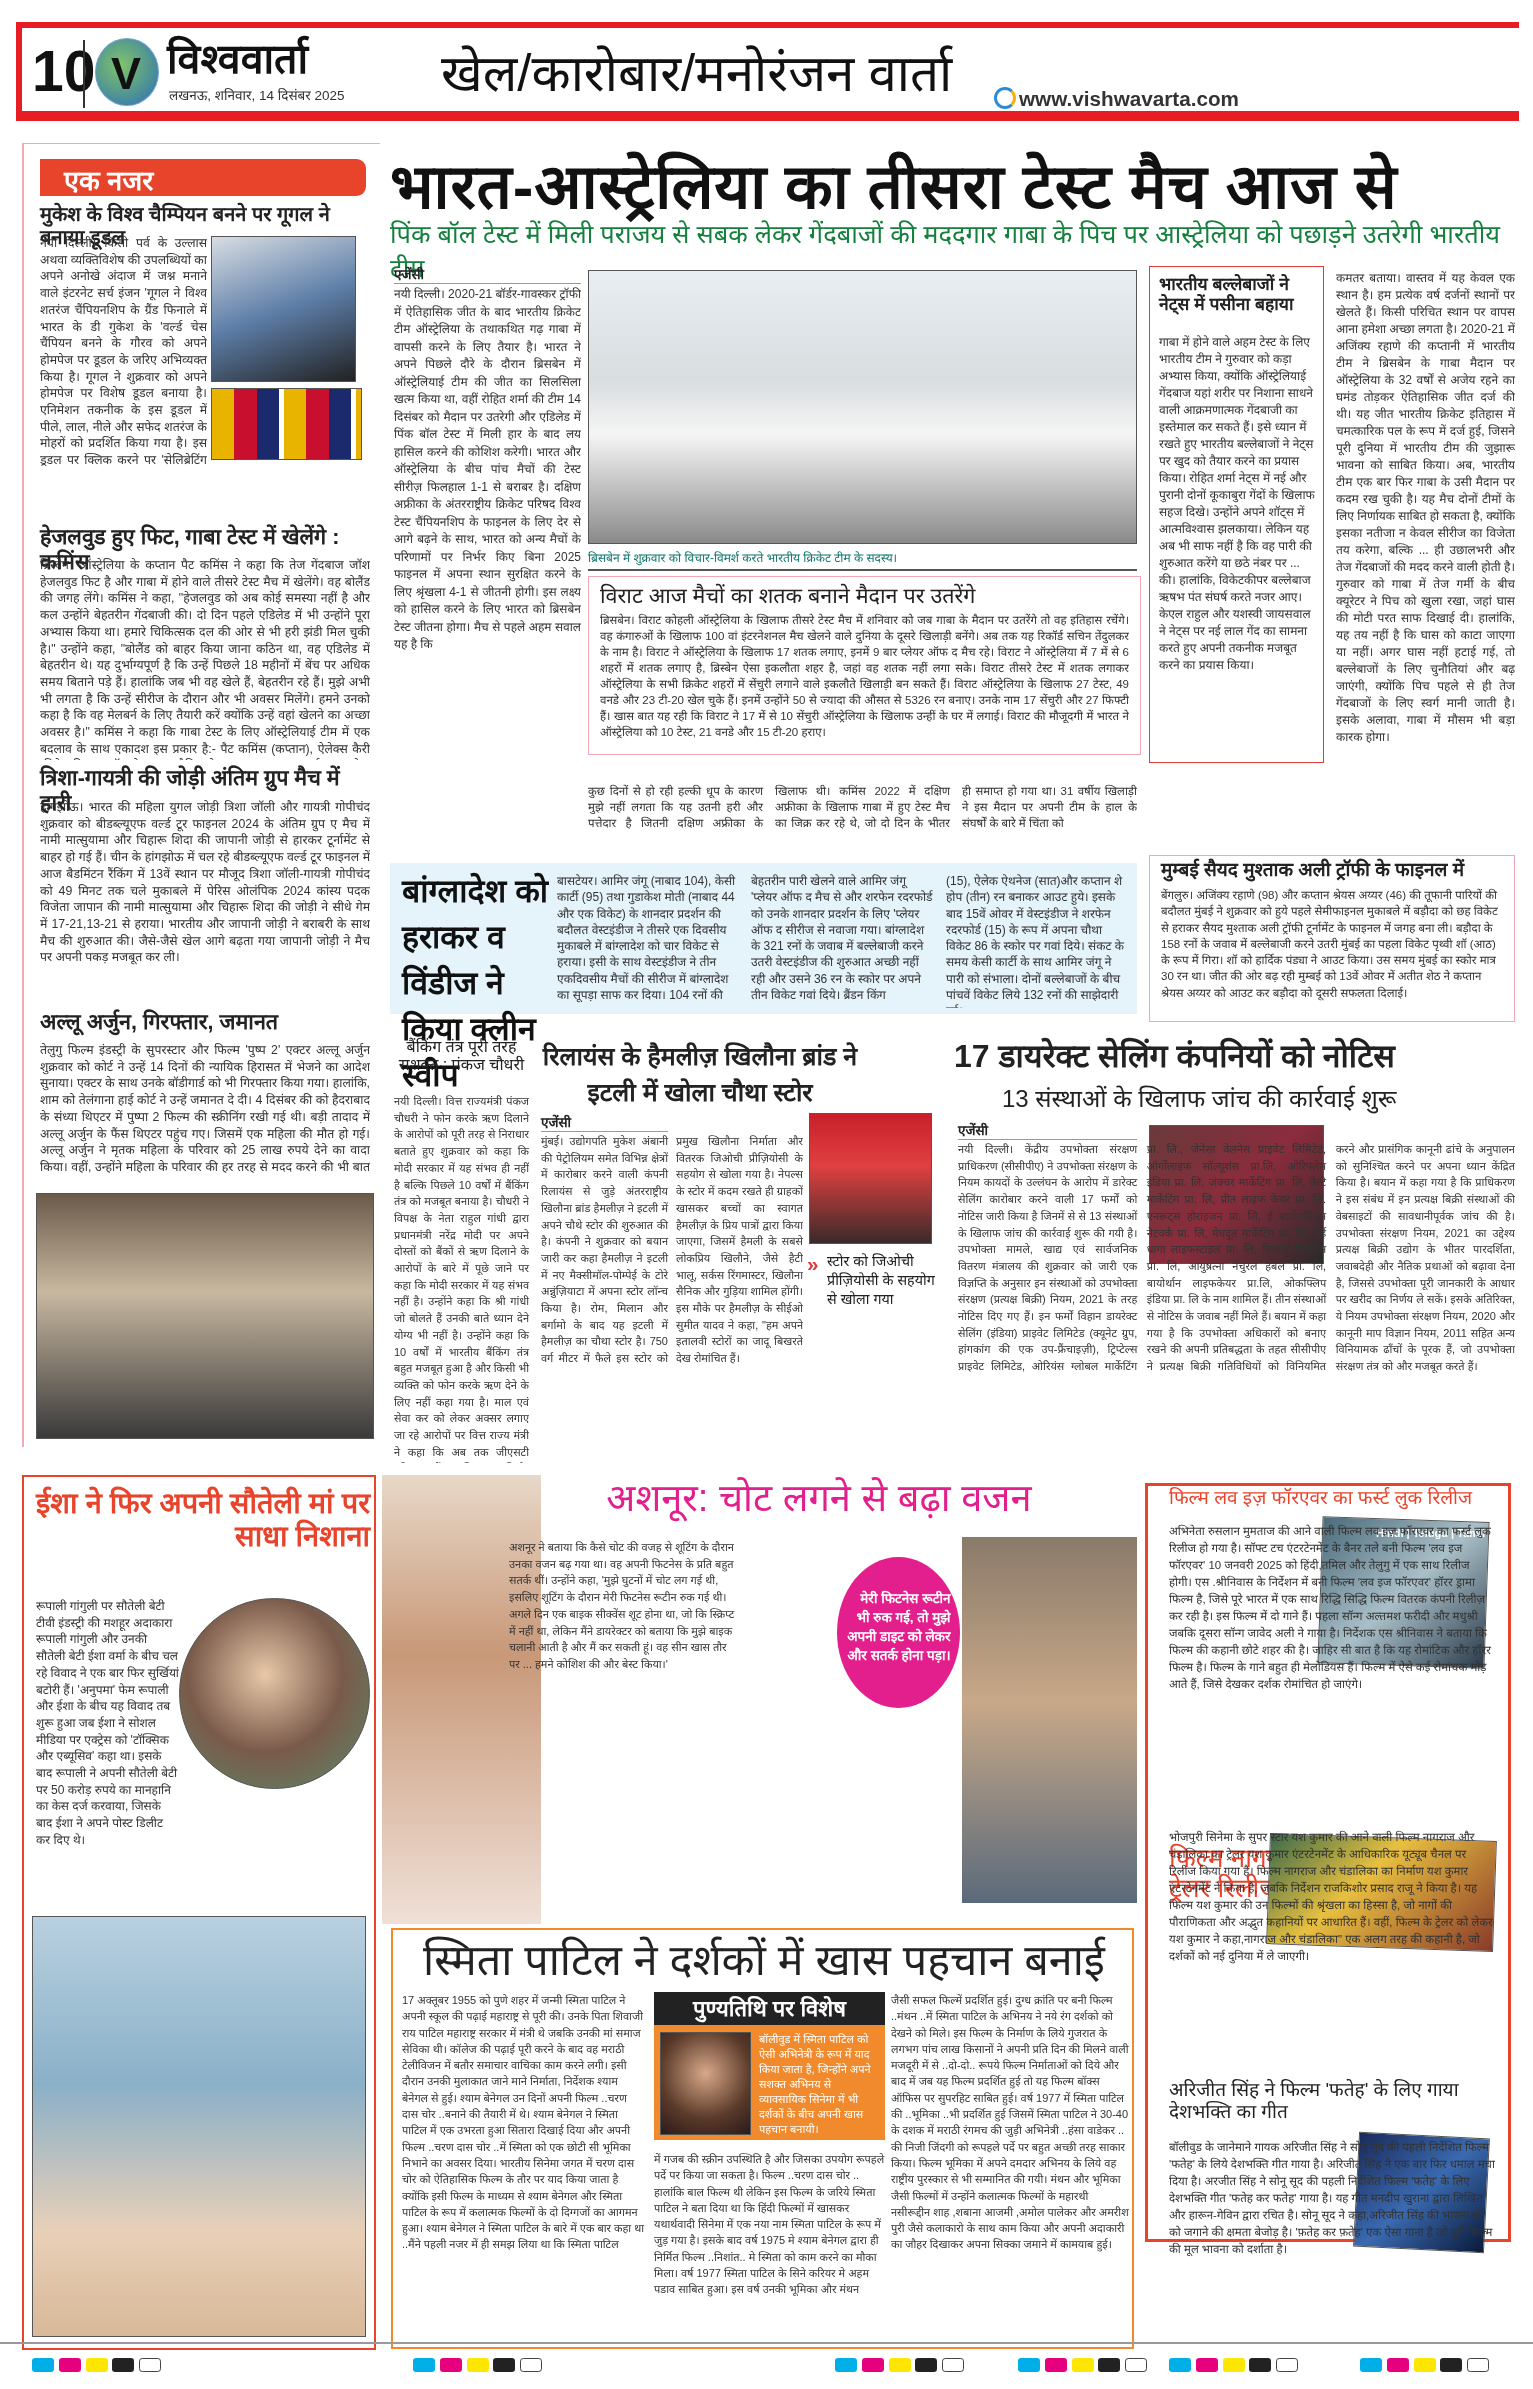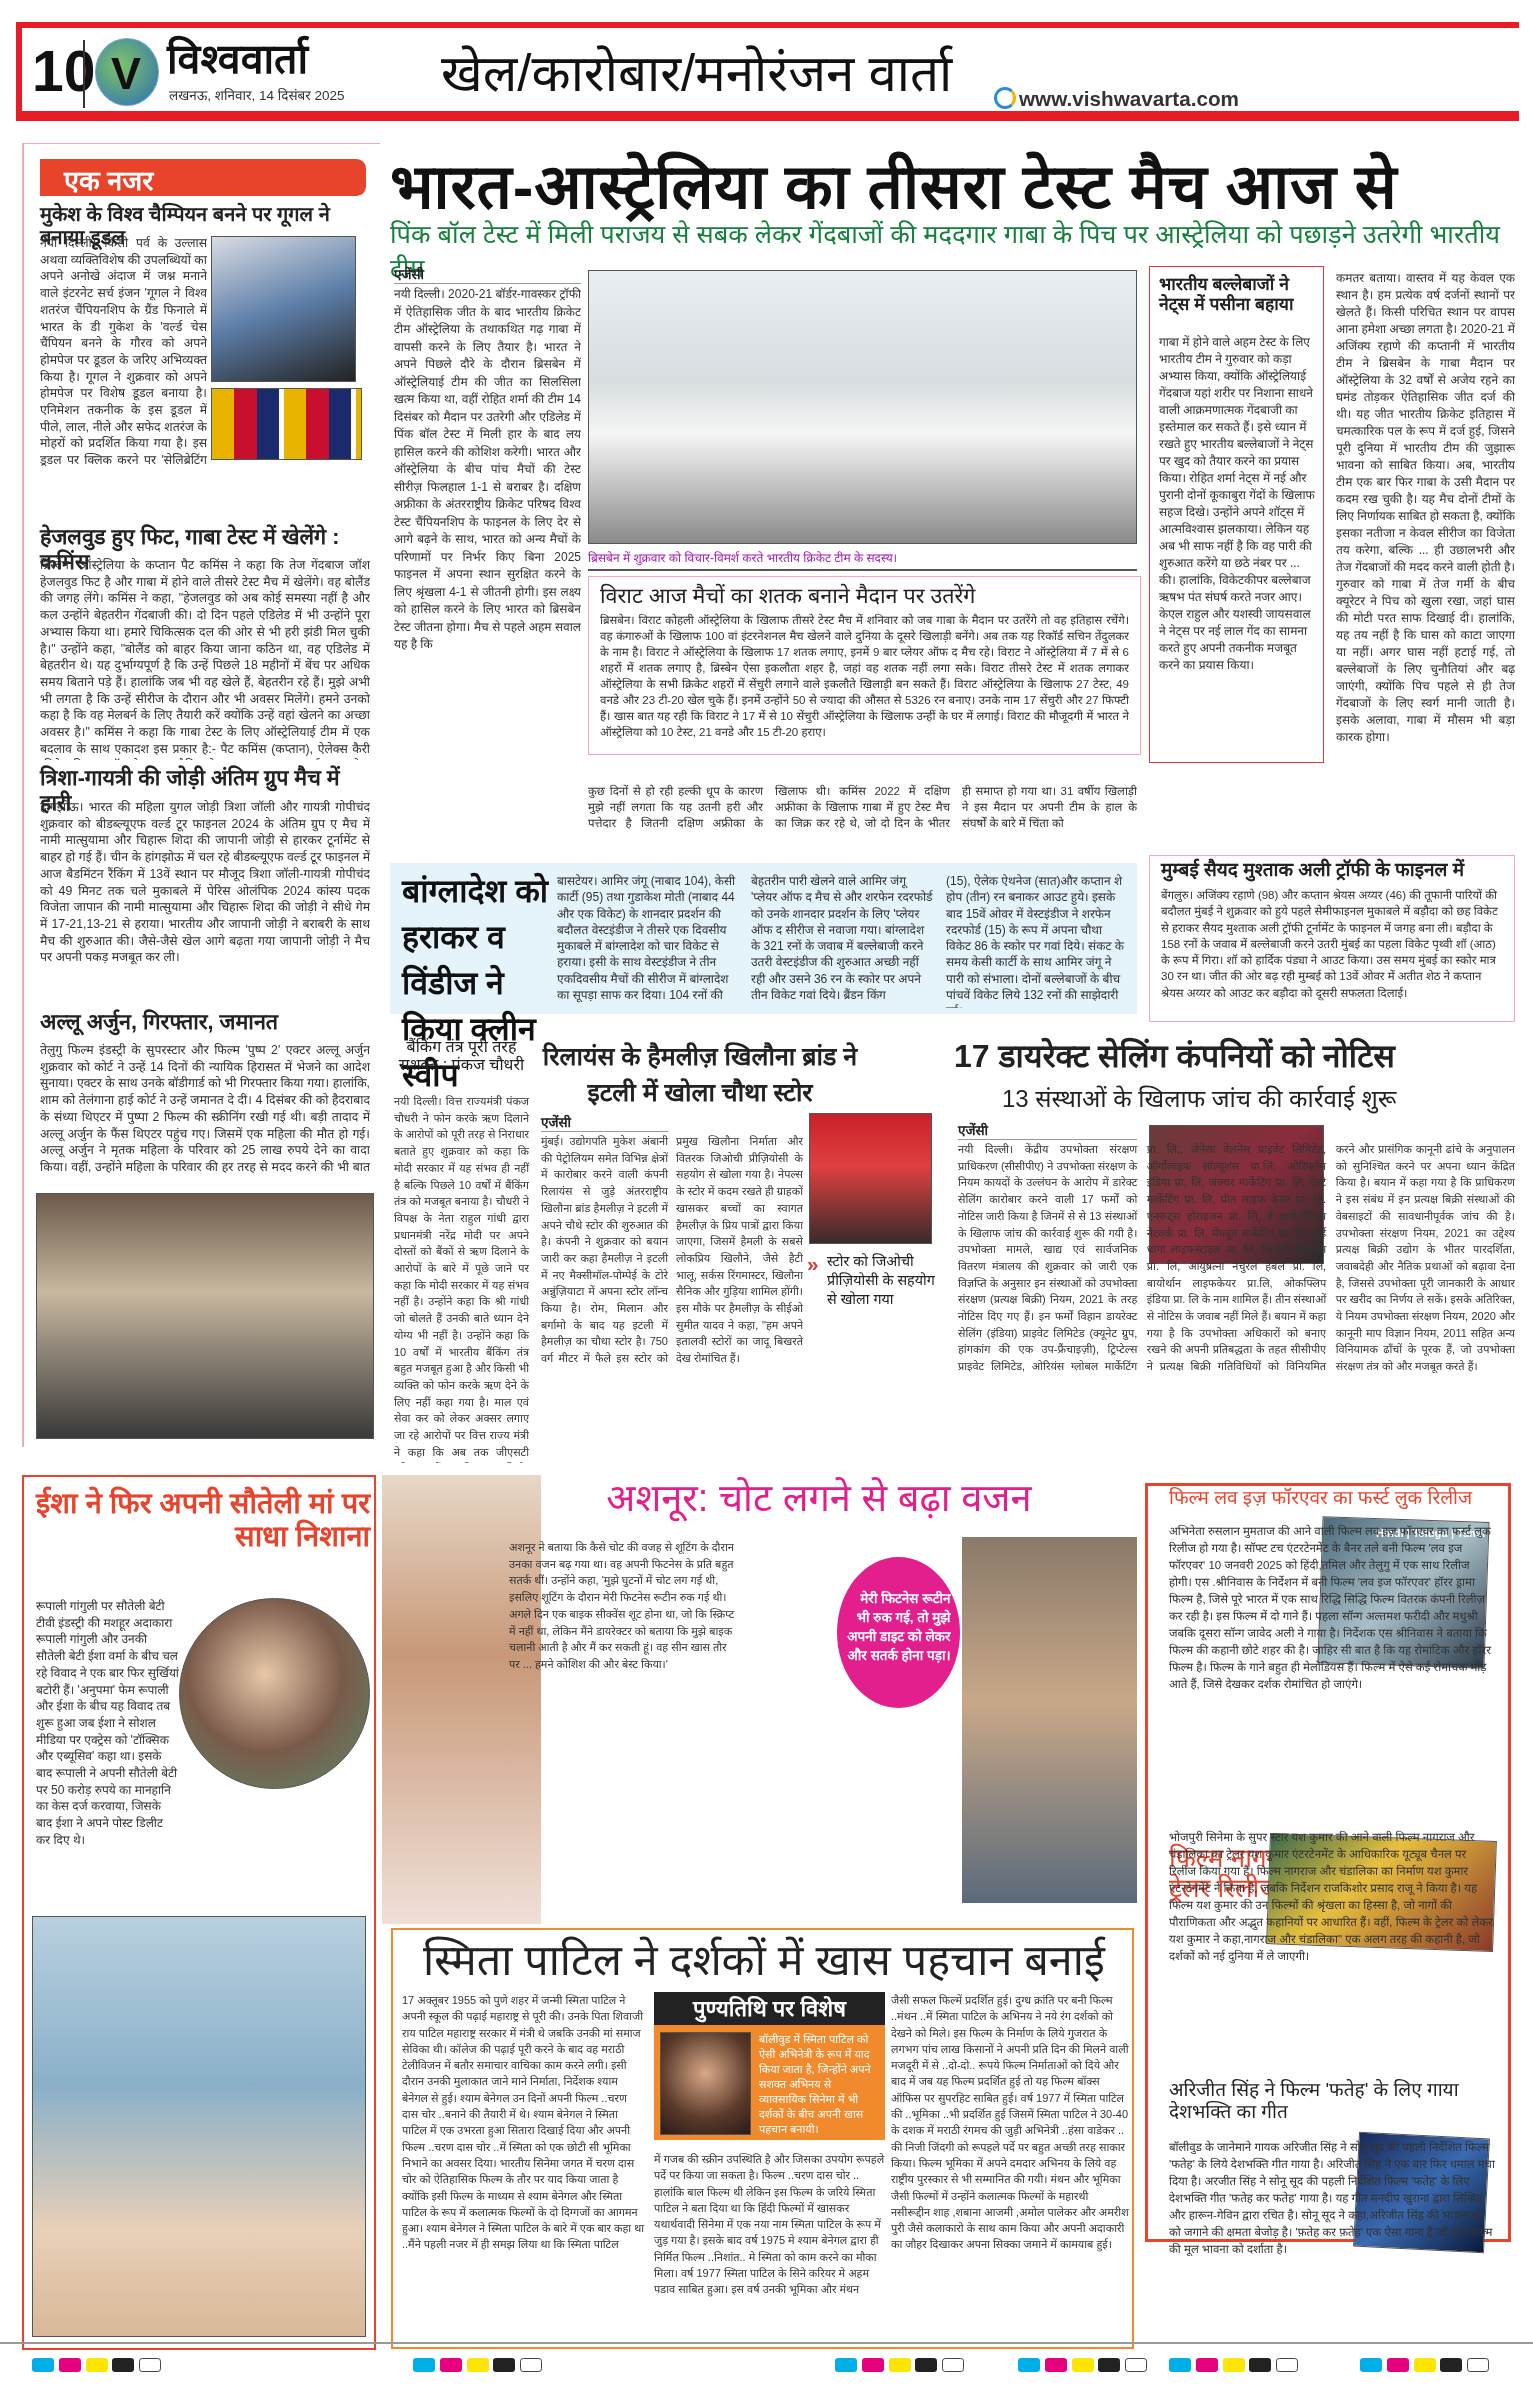--- a/index.html
+++ b/index.html
@@ -1,21 +1,21 @@
 <!DOCTYPE html>
 <html style="font-size:12.7px"><head>
 <meta charset="utf-8">
 <style>
 *{box-sizing:border-box;margin:0;padding:0}
 body{width:1533px;height:2389px;background:#fff;font-family:"Liberation Sans",sans-serif;color:#222;position:relative;overflow:hidden}
 .abs{position:absolute}
 p{font-size:12.3px;line-height:16.7px;text-align:justify;color:#333}
 .hed{font-family:"Liberation Sans",sans-serif;font-weight:bold;color:#222;line-height:1.15}
 .photo{position:absolute;background:linear-gradient(135deg,#8a9aa8,#c9d2da 50%,#6b7b88);border:0.8px solid #555}
-.cap{font-size:12px;color:#a21caf}
+.cap{font-size:12px;color:#0f766e}
 
 #masthead{left:16px;top:22px;width:1503px;height:95px;border-left:6.4px solid #e81c24;border-top:6.4px solid #e81c24}
 #mast-bottom{left:16px;top:111px;width:1503px;height:9.5px;background:#e81c24}
 #page-num{left:32px;top:38px;font-size:57px;font-weight:bold;color:#111}
 #mast-divider{left:83px;top:40px;width:1.6px;height:68px;background:#333}
 #logo{left:95px;top:38px;width:64px;height:68px;border-radius:50%;background:radial-gradient(circle at 40% 40%,#7fc46a,#2a6db5);border:1.6px solid #6fa0d8}
 #logo-v{left:111px;top:48px;font-size:45px;font-weight:bold;color:#111}
 #paper-name{left:167px;top:36px;font-size:41px;font-weight:bold;color:#111}
 #dateline{left:169px;top:86px;font-size:13.5px;color:#333}
 #section-title{left:441px;top:36px;font-size:51px;color:#111}

